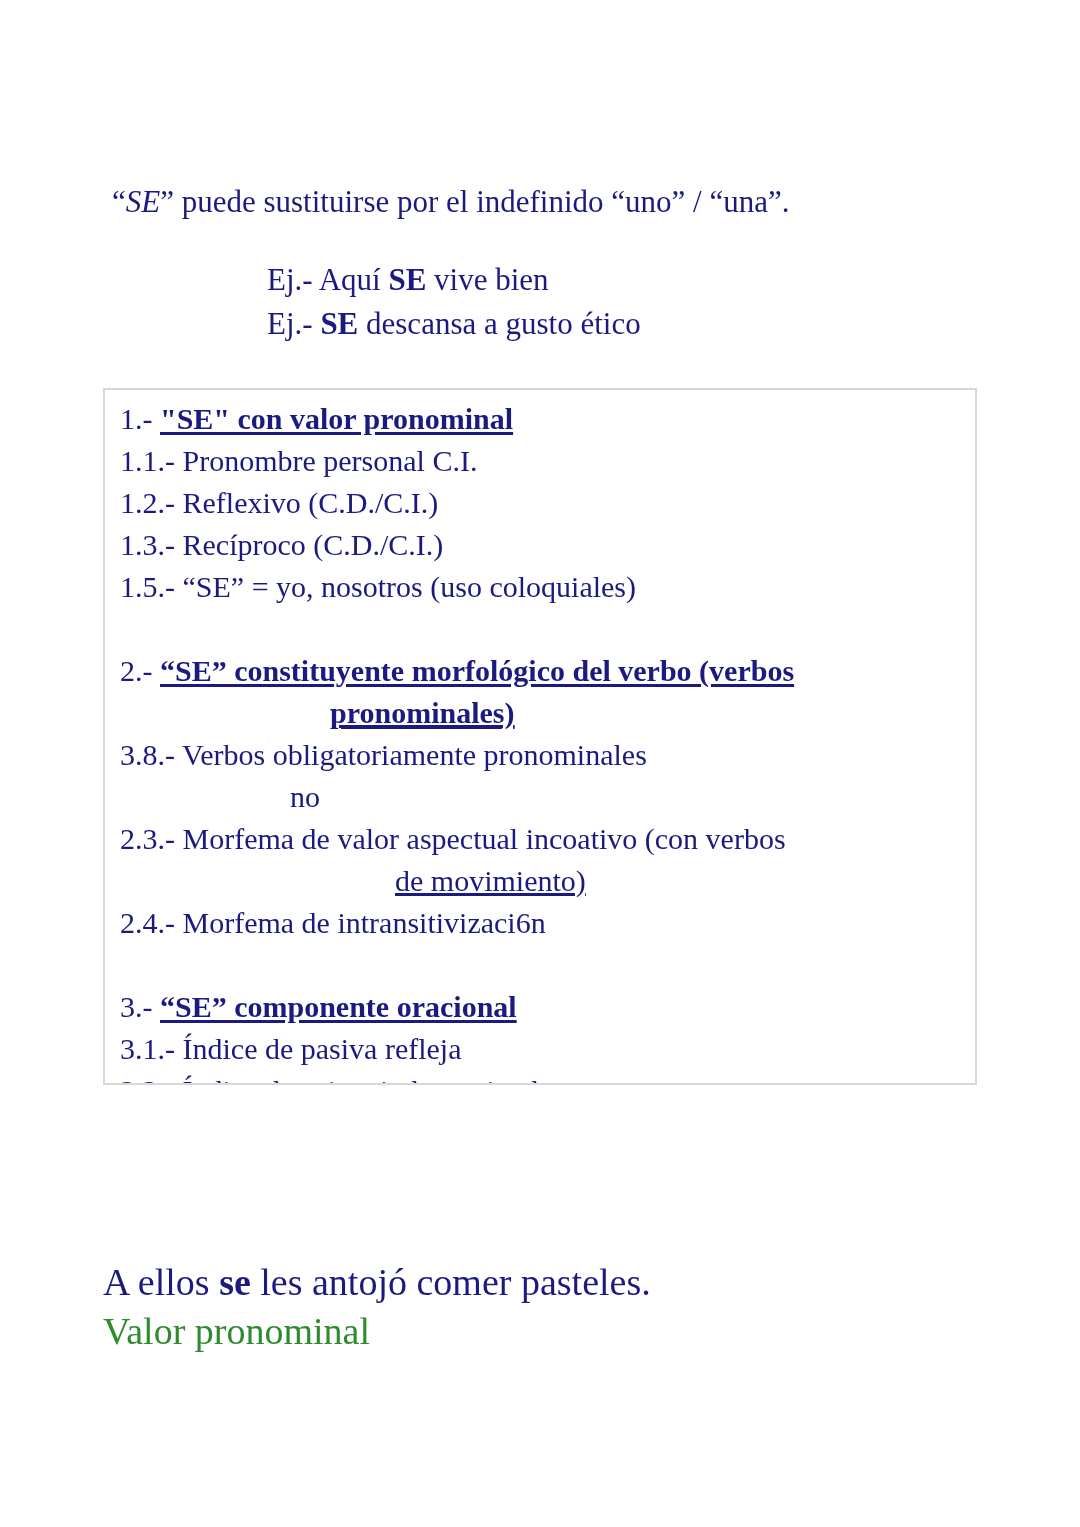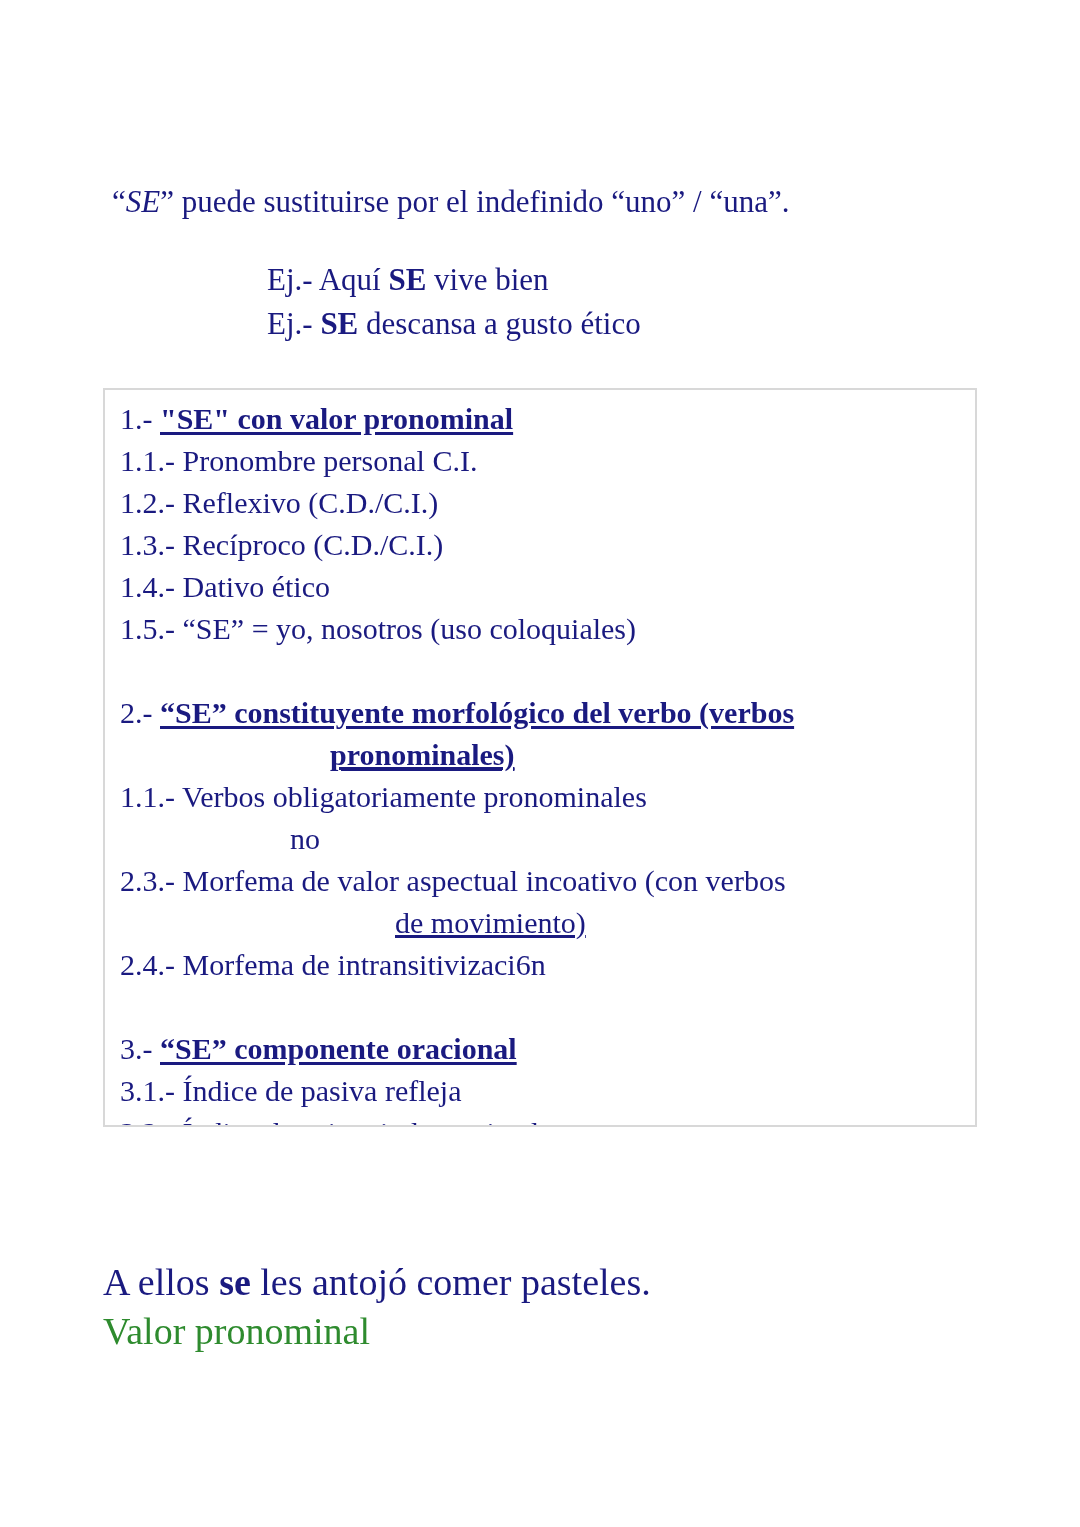--- a/index.html
+++ b/index.html
@@ -65,26 +65,25 @@
   <div class="examples">
       <div><span>Ej.- Aquí </span><b>SE</b><span> vive bien</span></div>
       <div><span>Ej.- </span><b>SE</b><span> descansa a gusto ético</span></div>
     </div>
 
   <div class="box">
       <div class="line"><span>1.- </span><span class="hd">"SE" con valor pronominal</span></div>
       <div class="line"><span>1.1.- Pronombre personal C.I.</span></div>
       <div class="line"><span>1.2.- Reflexivo (C.D./C.I.)</span></div>
       <div class="line"><span>1.3.- Recíproco (C.D./C.I.)</span></div>
-      <div class="line"><span>1.4.- Dativo ético</span></div>
       <div class="line"><span>1.5.- “SE” = yo, nosotros (uso coloquiales)</span></div>
       <div class="line blank"></div>
       <div class="line"><span>2.- </span><span class="hd">“SE” constituyente morfológico del verbo (verbos</span></div>
       <div class="line" style="padding-left: 210px; text-decoration: underline;"><span class="hd">pronominales)</span></div>
-      <div class="line"><span>1.1.- Verbos obligatoriamente pronominales</span></div>
+      <div class="line"><span>3.8.- Verbos obligatoriamente pronominales</span></div>
       <div class="line" style="padding-left: 170px;"><span>no</span></div>
       <div class="line"><span>2.3.- Morfema de valor aspectual incoativo (con verbos</span></div>
       <div class="line" style="padding-left: 275px; text-decoration: underline;"><span>de movimiento)</span></div>
       <div class="line"><span>2.4.- Morfema de intransitivizaci6n</span></div>
       <div class="line blank"></div>
       <div class="line"><span>3.- </span><span class="hd">“SE” componente oracional</span></div>
       <div class="line"><span>3.1.- Índice de pasiva refleja</span></div>
       <div class="line clipped"><span>3.2.- Índice de sujeto indeterminado</span></div>
     </div>
 

